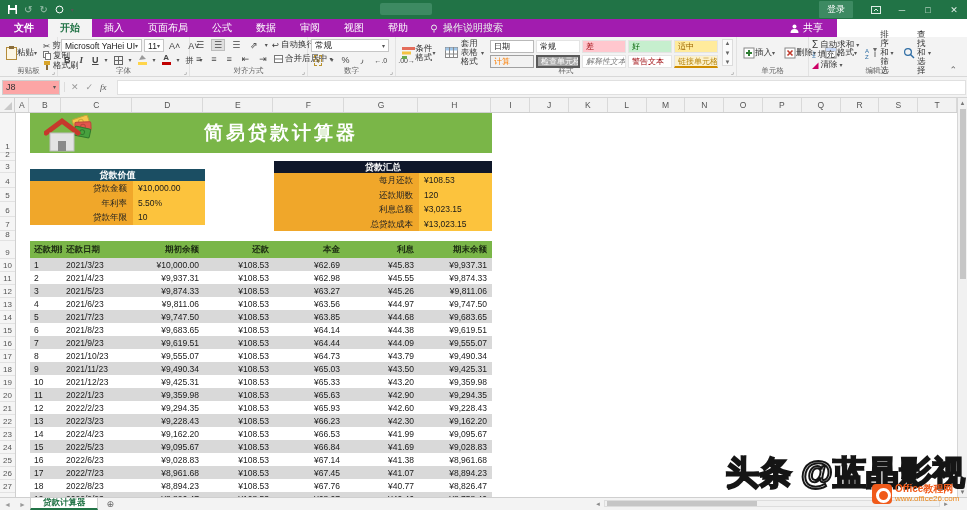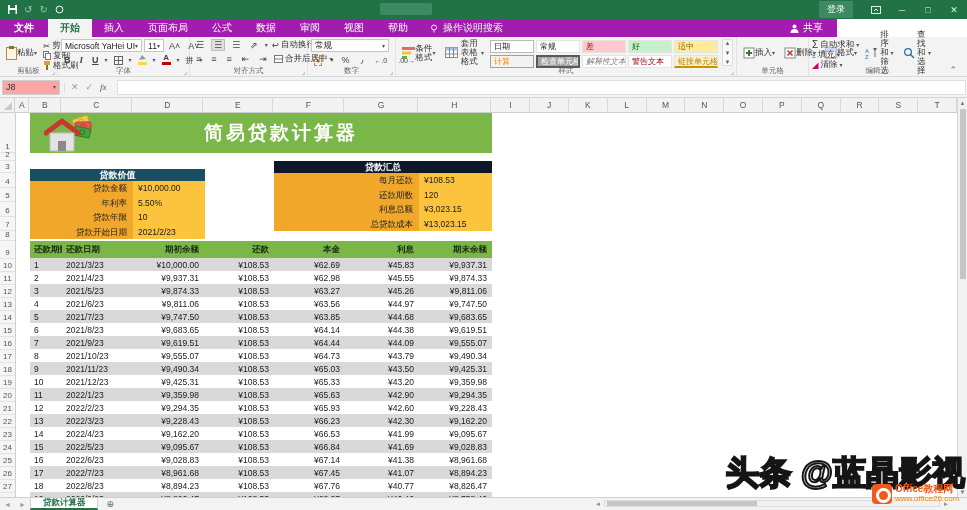--- a/index.html
+++ b/index.html
@@ -544,24 +544,20 @@
             <div class="lb-value" style="width: 72px; background: rgb(252, 195, 61); height: 100%; line-height: 14.5px;">¥10,000.00</div>
           </div>
           <div class="lb-row">
             <div class="lb-label" style="width: 103px; background: rgb(240, 167, 42); height: 100%; line-height: 14.5px;">年利率</div>
             <div class="lb-value" style="width: 72px; background: rgb(252, 195, 61); height: 100%; line-height: 14.5px;">5.50%</div>
           </div>
           <div class="lb-row">
             <div class="lb-label" style="width: 103px; background: rgb(240, 167, 42); height: 100%; line-height: 14.5px;">贷款年限</div>
             <div class="lb-value" style="width: 72px; background: rgb(252, 195, 61); height: 100%; line-height: 14.5px;">10</div>
           </div>
-          <div class="lb-row">
-            <div class="lb-label" style="width: 103px; background: rgb(240, 167, 42); height: 100%; line-height: 14.5px;">贷款开始日期</div>
-            <div class="lb-value" style="width: 72px; background: rgb(252, 195, 61); height: 100%; line-height: 14.5px;">2021/2/23</div>
-          </div>
         </div>
     </div>
 
     <div class="loanblk" style="left:274px;top:48px;width:218px">
       <div class="lb-title" style="background:#0f172a">贷款汇总</div>
       <div id="ls-rows">
           <div class="lb-row">
             <div class="lb-label" style="width: 145px; background: rgb(240, 167, 42); height: 100%; line-height: 14.5px;">每月还款</div>
             <div class="lb-value" style="width: 73px; background: rgb(252, 195, 61); height: 100%; line-height: 14.5px;">¥108.53</div>
           </div>

